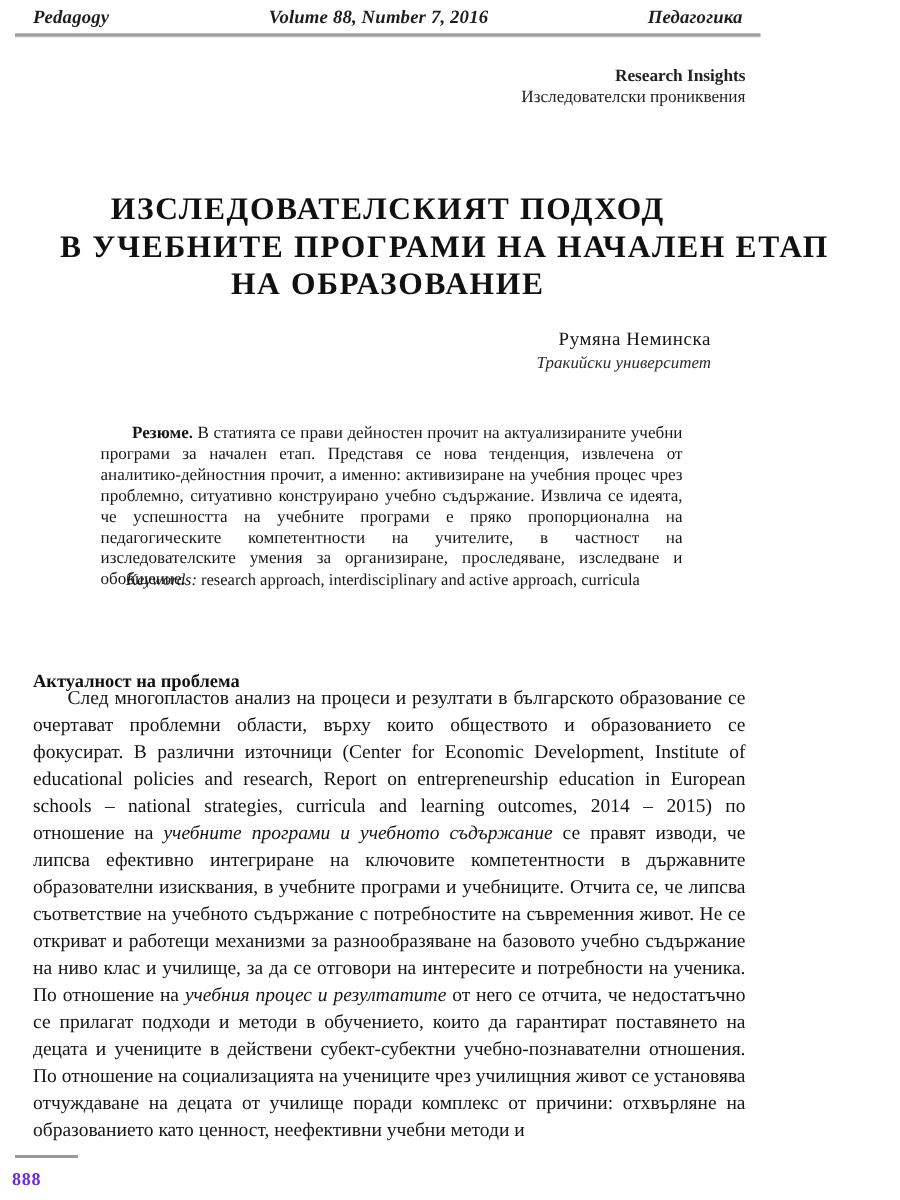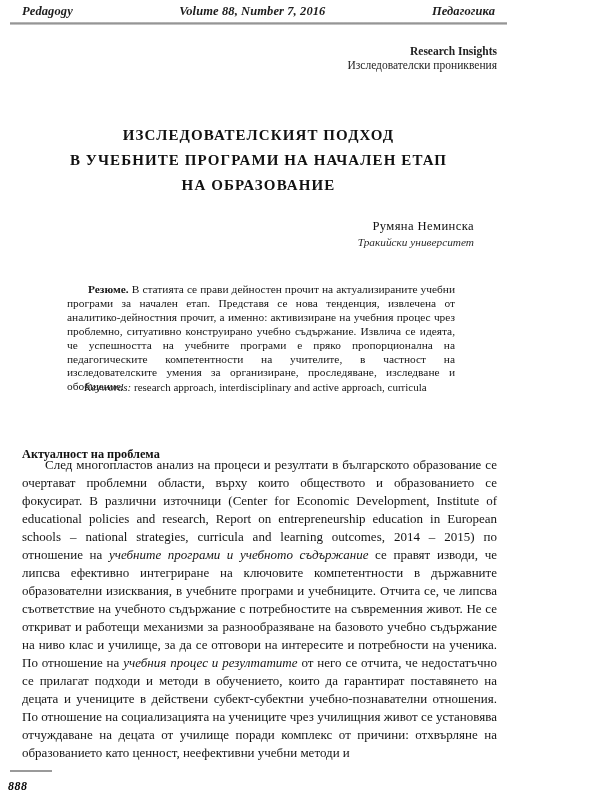--- a/index.html
+++ b/index.html
@@ -65,21 +65,21 @@
   .kicker .kicker-en { display: block; font-weight: bold; }
   .kicker .kicker-bg { display: block; }
 
   
   .title {
     position: absolute;
     top: 113px;
     left: 40px;
     right: 40px;
     text-align: center;
-    font-size: 15px;
+    font-size: 21px;
     line-height: 25px;
     font-weight: bold;
     letter-spacing: 1.1px;
     color: #111;
   }
   .title .tline { display: block; white-space: nowrap; }
 
   
   .author-block {
     position: absolute;
@@ -161,22 +161,21 @@
     height: 2px;
     background: #9a9a9a;
   }
   .folio {
     position: absolute;
     bottom: 6px;
     left: 8px;
     font-size: 12px;
     font-weight: bold;
     letter-spacing: 0.5px;
-    color: #000000;
-    font-style: italic;
+    color: #6d28d9;
   }
 </style>
 </head>
 <body>
 
 <div class="page">
 
   <div class="running-head">
     <span class="rh-left">Pedagogy</span>
     <span class="rh-center">Volume 88, Number 7, 2016</span>

